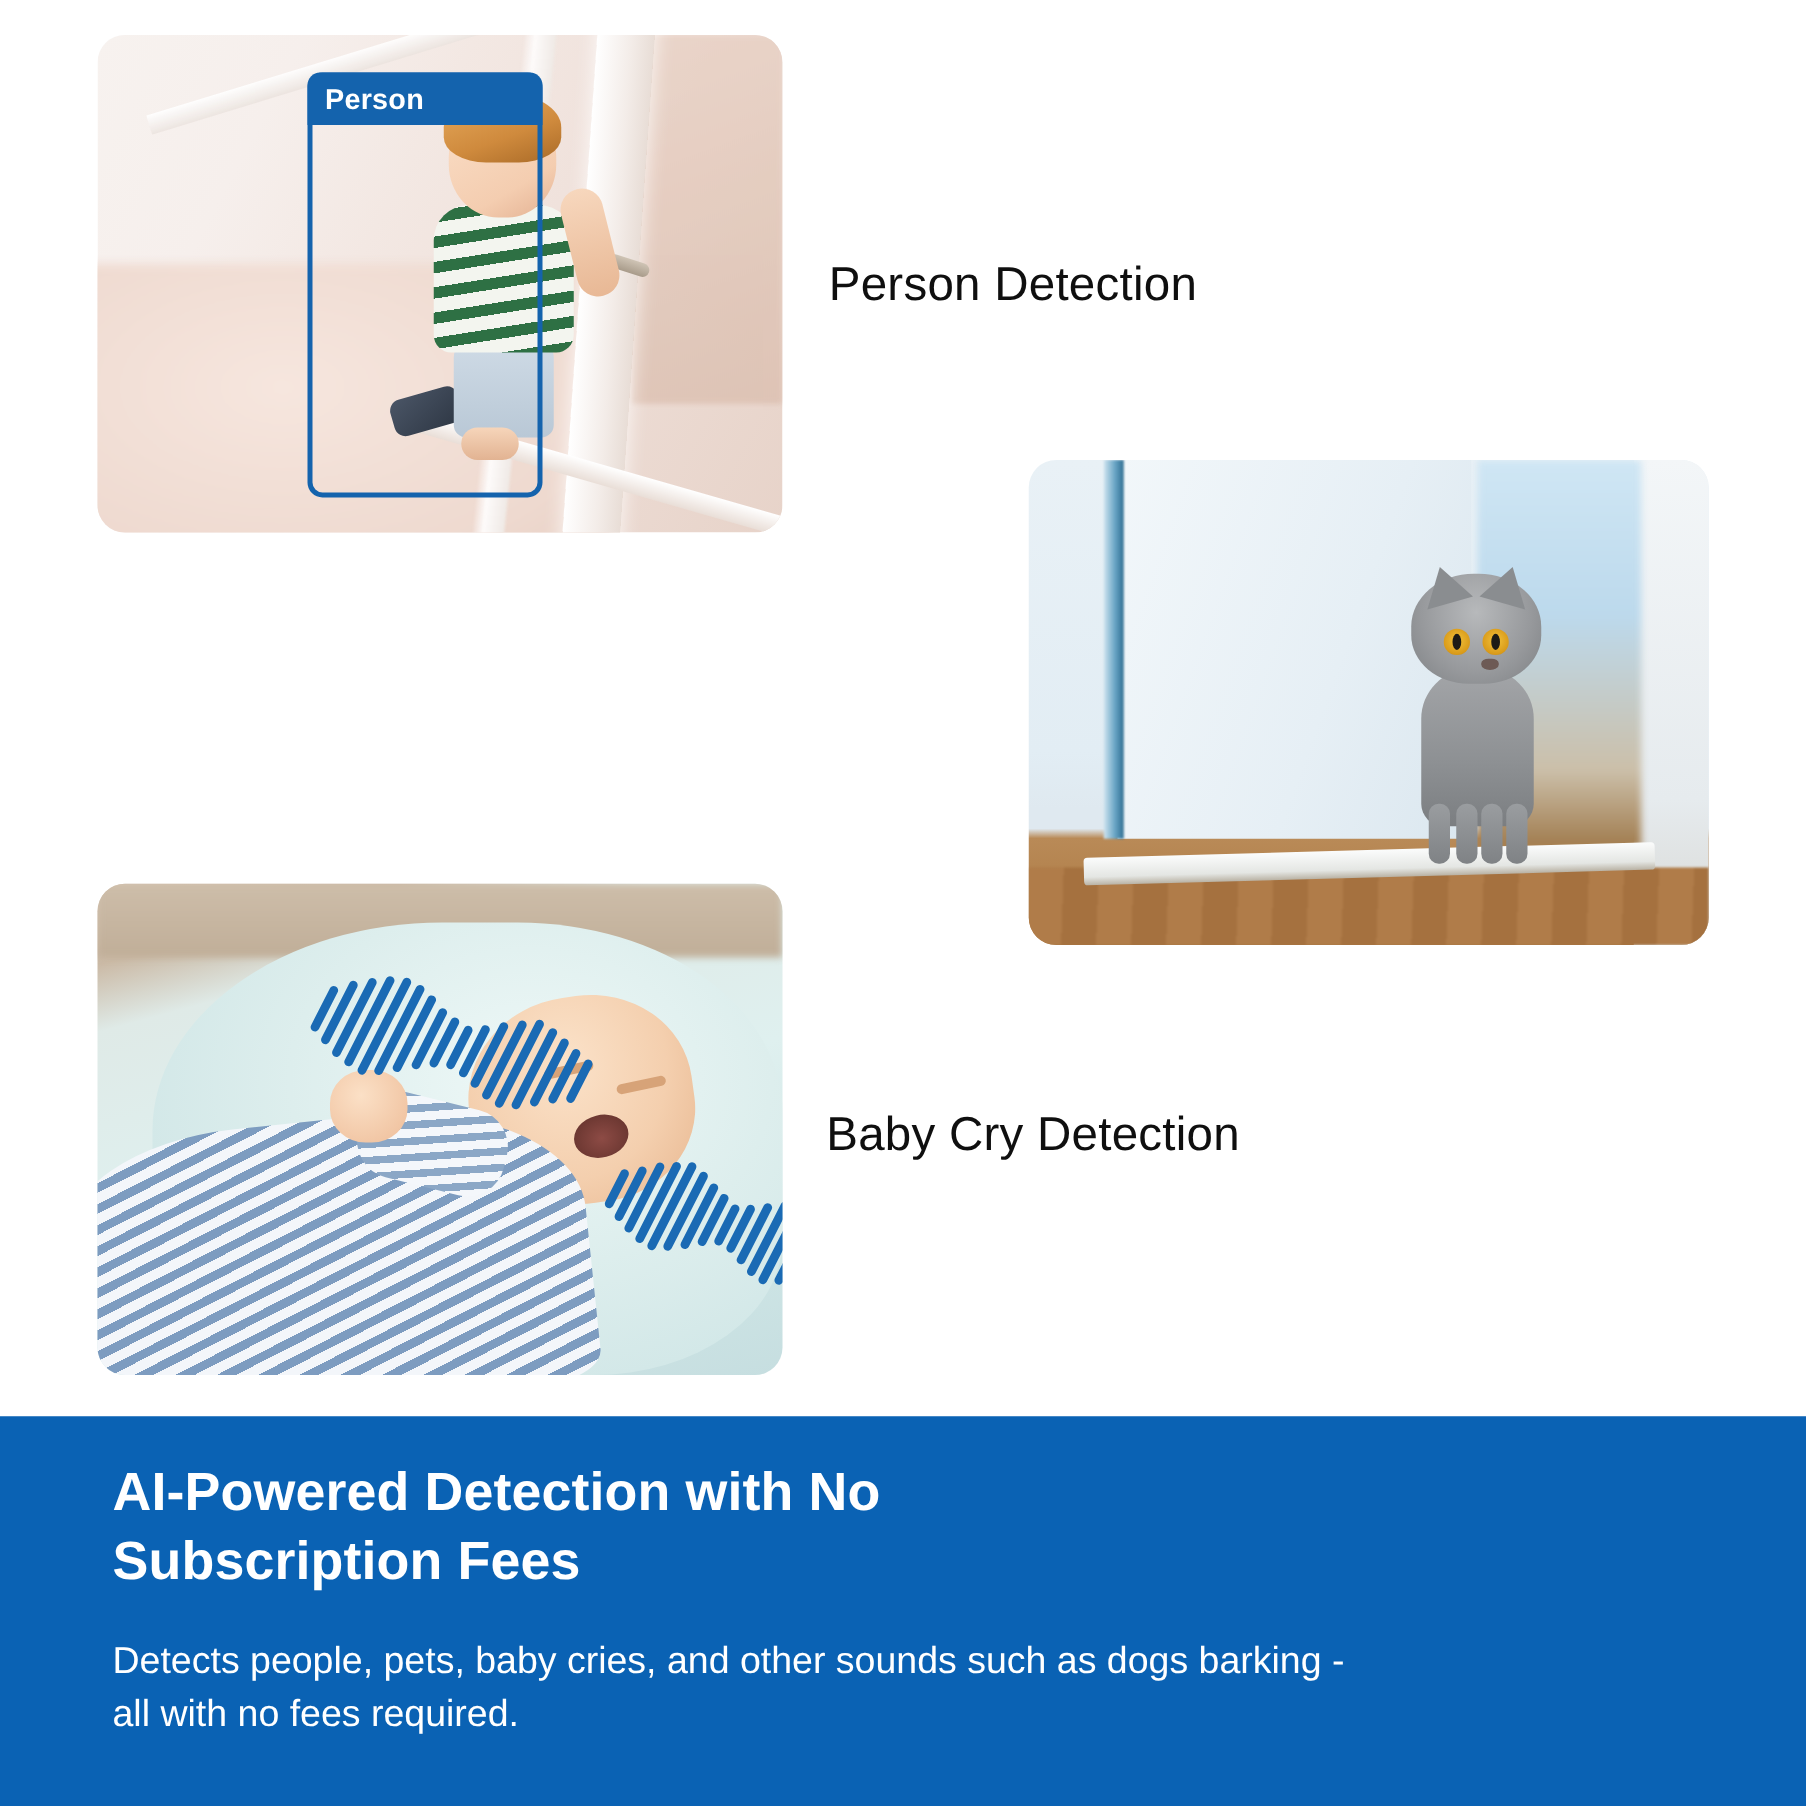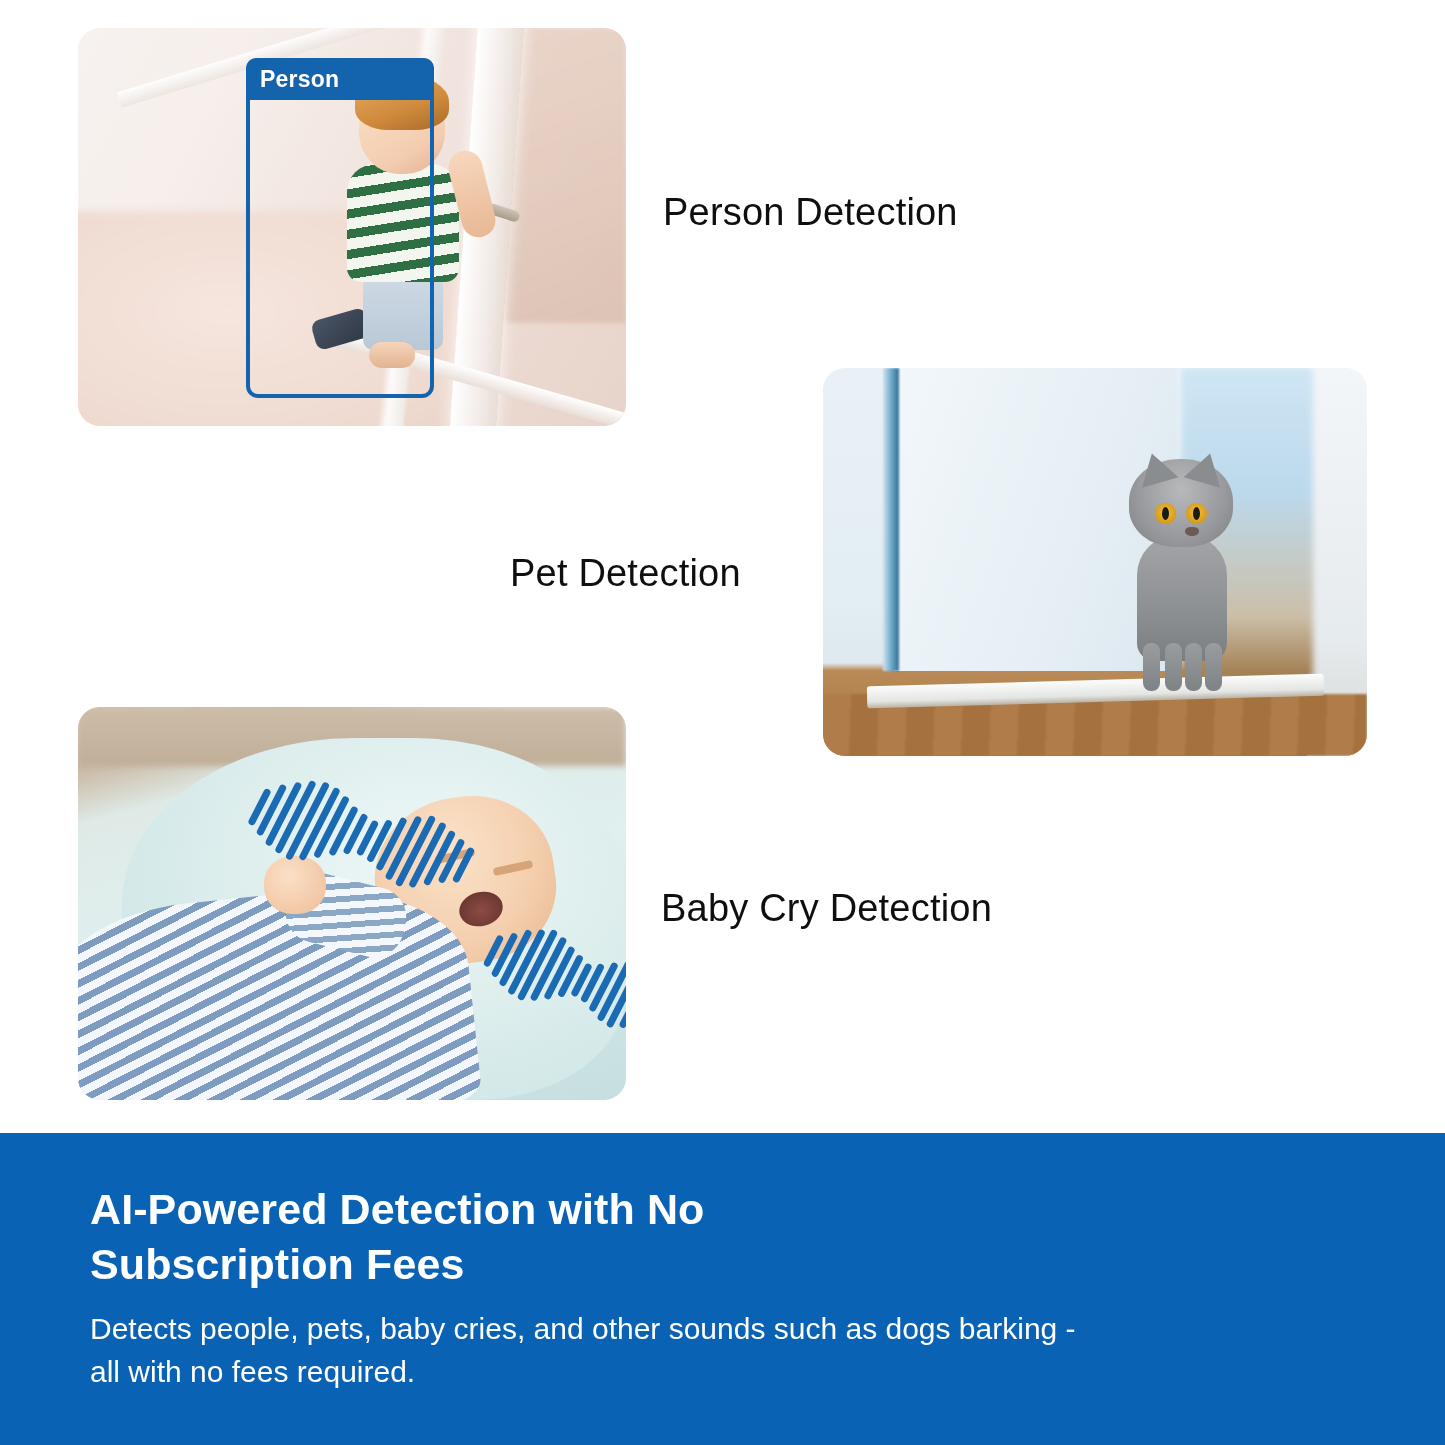--- a/index.html
+++ b/index.html
@@ -297,34 +297,34 @@
 
   
   .caption {
     position: absolute;
     color: #0f0f0f;
     font-size: 38px;
     font-weight: 400;
     letter-spacing: .2px;
     white-space: nowrap;
   }
-  #caption-person { left: 663px; top: 191px; }
+  #caption-person { left: 663px; top: 207px; }
   #caption-pet    { left: 510px; top: 552px; }
   #caption-baby   { left: 661px; top: 887px; }
 
   
   #banner {
     position: absolute;
     left: 0; top: 1133px;
     width: 1445px; height: 312px;
     background: #0a62b4;
   }
   #banner .headline {
     position: absolute;
-    left: 90px; top: 49px;
+    left: 90px; top: 34px;
     width: 800px;
     color: #ffffff;
     font-size: 43px;
     font-weight: bold;
     line-height: 1.27;
     letter-spacing: .1px;
   }
   #banner .subline {
     position: absolute;
     left: 90px; top: 174px;
@@ -386,21 +386,20 @@
         <div class="ear l"></div>
         <div class="ear r"></div>
         <div class="eye l"></div>
         <div class="eye r"></div>
         <div class="nose"></div>
       </div>
     </div>
 
   </div>
 
-  <div class="caption" id="caption-pet">Pet Detection</div>
 
   <div class="photo-card" id="card-baby">
     <div class="wood"></div>
     <div class="pillow"></div>
     <div class="baby-head"></div>
     <div class="baby-eye e1"></div>
     <div class="baby-eye e2"></div>
     <div class="baby-mouth"></div>
     <div class="bodysuit"></div>
     <div class="sleeve"></div>

